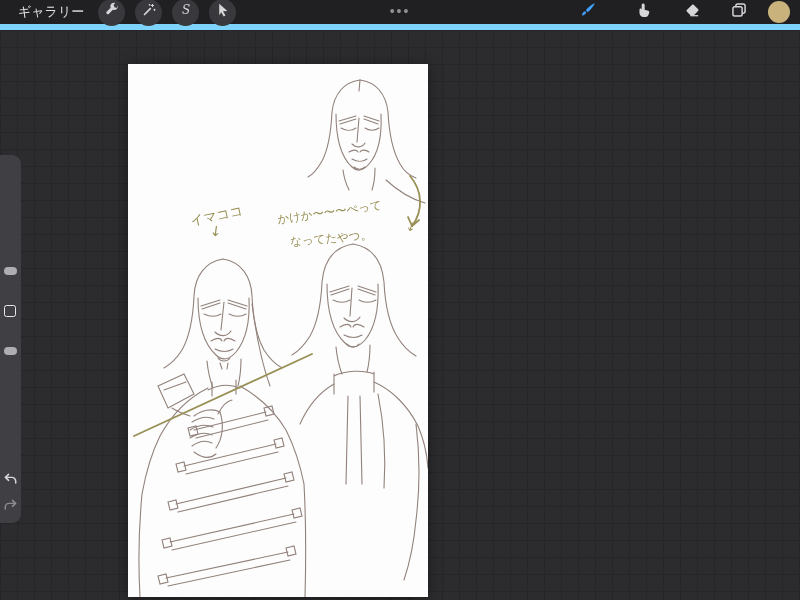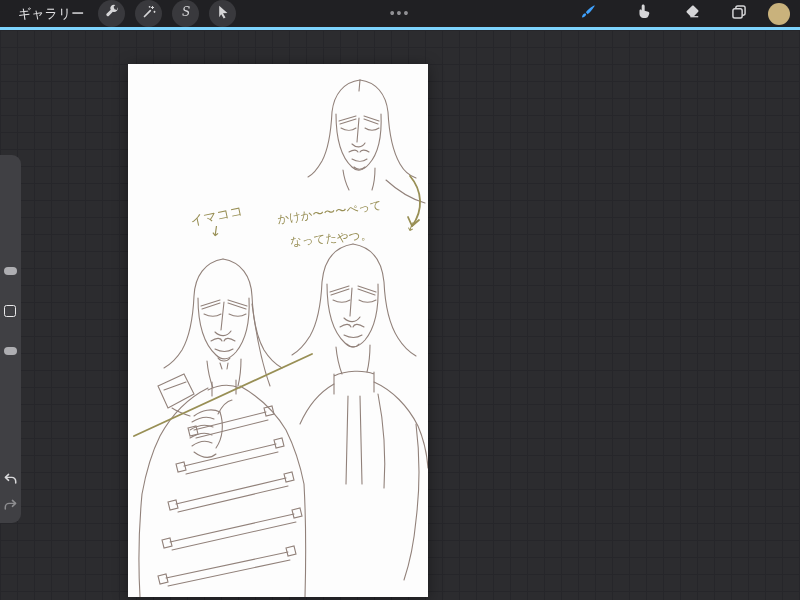--- a/index.html
+++ b/index.html
@@ -6,21 +6,21 @@
   *{box-sizing:border-box;}
   .stage{
     position:relative;width:800px;height:600px;overflow:hidden;
     background:#2c2c2f;
     font-family:"Liberation Sans","DejaVu Sans",sans-serif;
   }
   
   .topbar{
     position:absolute;left:0;top:0;width:800px;height:30px;
     background:#202023;display:flex;align-items:center;z-index:20;
-    border-bottom:3px solid #7dd3fc;
+    border-bottom:6px solid #7dd3fc;
   }
   .gallery-label{
     color:#e2e2e4;font-size:13px;margin-left:18px;margin-right:14px;
     white-space:nowrap;cursor:default;
   }
   .circle-btn{
     width:27px;height:27px;border-radius:50%;background:#39393d;
     display:flex;align-items:center;justify-content:center;margin-right:10px;
     flex:0 0 auto;
   }

